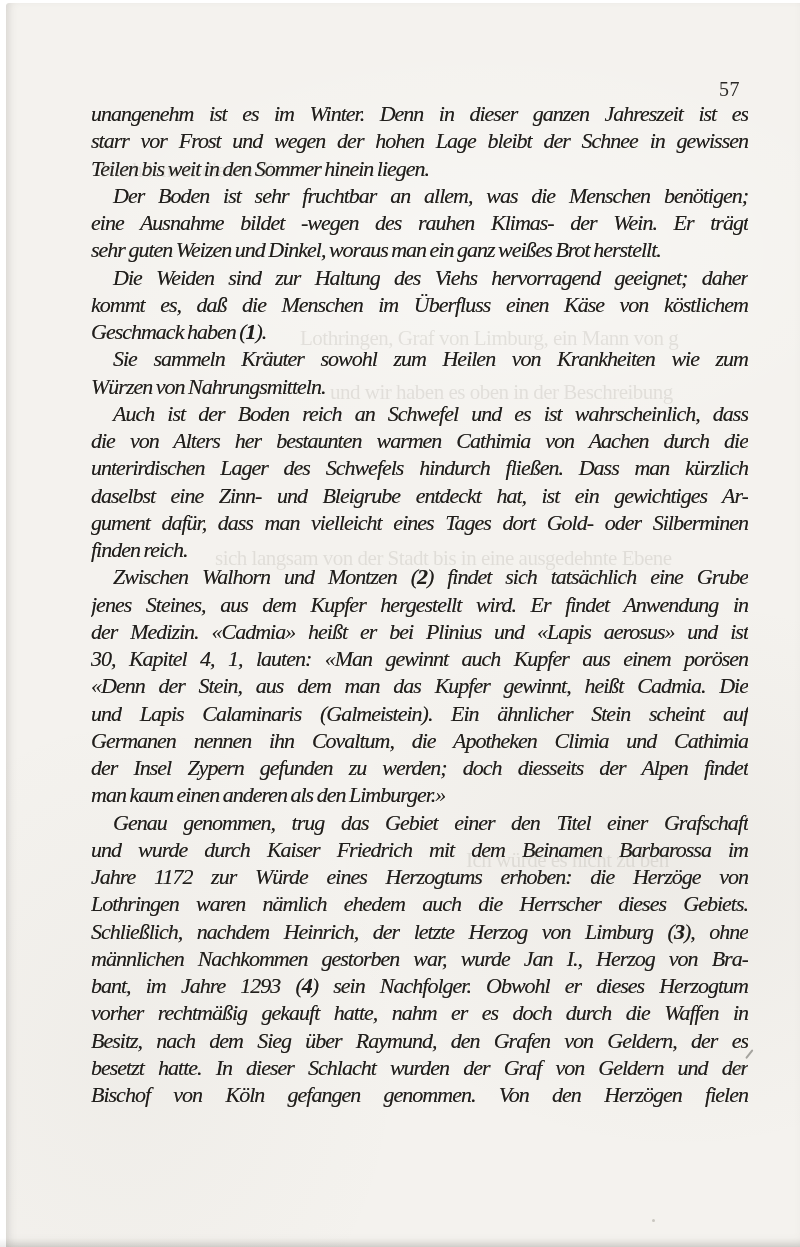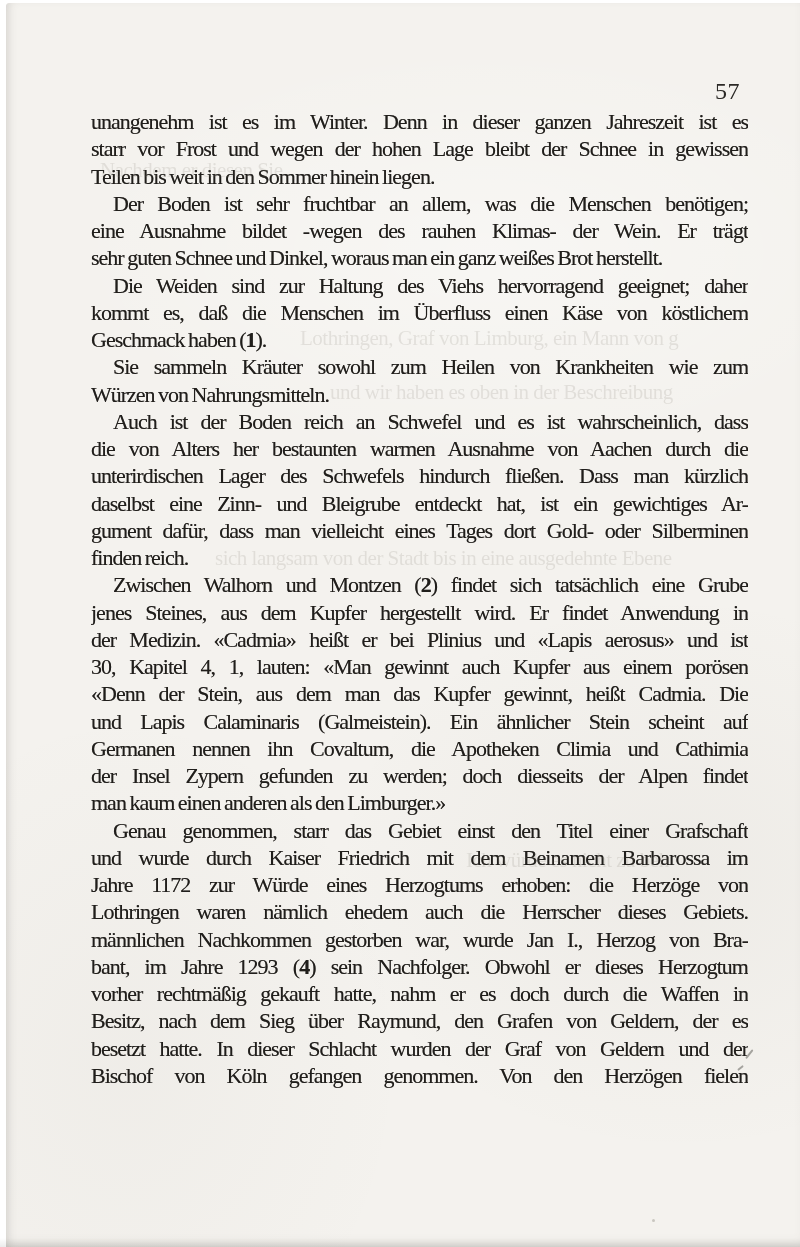--- a/index.html
+++ b/index.html
@@ -18,24 +18,24 @@
     box-shadow: inset 7px 0 10px -5px rgba(90,85,75,0.18),
                 inset 0 -8px 12px -6px rgba(90,85,75,0.14);
     border-radius:3px 0 0 0;
   }
   .bottom-edge{
     position:absolute;left:0;right:0;bottom:0;height:9px;
     background:linear-gradient(#00000000, #00000014);
   }
   .page-number{
     position:absolute;top:75px;right:60px;
-    font-size:24px;color:#2b2926;letter-spacing:0.5px;
+    font-size:20px;color:#2b2926;letter-spacing:0.5px;
   }
   .textblock{
-    position:absolute;left:85px;top:105px;width:657px;
+    position:absolute;left:85px;top:97px;width:657px;font-style:italic;
   }
   .line{
     height:27.25px;line-height:27.25px;overflow:hidden;
     font-size:22px;color:#201e1b;
     letter-spacing:-1px;word-spacing:-1px;
     text-align:justify;text-align-last:justify;
     text-shadow:0 0 0.4px rgba(32,30,27,0.55);
   }
   .line.end{text-align-last:left;}
   .line.indent{padding-left:22px;}
@@ -55,45 +55,46 @@
 
 <div class="paper">
   <div class="page-number">57</div>
 
   <div class="textblock">
       <div class="line">unangenehm ist es im Winter. Denn in dieser ganzen Jahreszeit ist es</div>
       <div class="line">starr vor Frost und wegen der hohen Lage bleibt der Schnee in gewissen</div>
       <div class="line end">Teilen bis weit in den Sommer hinein liegen.</div>
       <div class="line indent">Der Boden ist sehr fruchtbar an allem, was die Menschen benötigen;</div>
       <div class="line">eine Ausnahme bildet -wegen des rauhen Klimas- der Wein. Er trägt</div>
-      <div class="line end">sehr guten Schnee und Dinkel, woraus man ein ganz weißes Brot herstellt.</div>
+      <div class="line end">sehr guten Weizen und Dinkel, woraus man ein ganz weißes Brot herstellt.</div>
       <div class="line indent">Die Weiden sind zur Haltung des Viehs hervorragend geeignet; daher</div>
       <div class="line">kommt es, daß die Menschen im Überfluss einen Käse von köstlichem</div>
       <div class="line end">Geschmack haben (<b>1</b>).</div>
       <div class="line indent">Sie sammeln Kräuter sowohl zum Heilen von Krankheiten wie zum</div>
       <div class="line end">Würzen von Nahrungsmitteln.</div>
       <div class="line indent">Auch ist der Boden reich an Schwefel und es ist wahrscheinlich, dass</div>
-      <div class="line">die von Alters her bestaunten warmen Ausnahme von Aachen durch die</div>
+      <div class="line">die von Alters her bestaunten warmen Cathimia von Aachen durch die</div>
       <div class="line">unterirdischen Lager des Schwefels hindurch fließen. Dass man kürzlich</div>
       <div class="line">daselbst eine Zinn- und Bleigrube entdeckt hat, ist ein gewichtiges Ar-</div>
       <div class="line">gument dafür, dass man vielleicht eines Tages dort Gold- oder Silberminen</div>
       <div class="line end">finden reich.</div>
       <div class="line indent">Zwischen Walhorn und Montzen (<b>2</b>) findet sich tatsächlich eine Grube</div>
       <div class="line">jenes Steines, aus dem Kupfer hergestellt wird. Er findet Anwendung in</div>
       <div class="line">der Medizin. «Cadmia» heißt er bei Plinius und «Lapis aerosus» und ist</div>
       <div class="line">30, Kapitel 4, 1, lauten: «Man gewinnt auch Kupfer aus einem porösen</div>
       <div class="line">«Denn der Stein, aus dem man das Kupfer gewinnt, heißt Cadmia. Die</div>
       <div class="line">und Lapis Calaminaris (Galmeistein). Ein ähnlicher Stein scheint auf</div>
       <div class="line">Germanen nennen ihn Covaltum, die Apotheken Climia und Cathimia</div>
       <div class="line">der Insel Zypern gefunden zu werden; doch diesseits der Alpen findet</div>
       <div class="line end">man kaum einen anderen als den Limburger.»</div>
-      <div class="line indent">Genau genommen, starr das Gebiet einst den Titel einer Grafschaft</div>
+      <div class="line indent">Genau genommen, trug das Gebiet einer den Titel einer Grafschaft</div>
       <div class="line">und wurde durch Kaiser Friedrich mit dem Beinamen Barbarossa im</div>
       <div class="line">Jahre 1172 zur Würde eines Herzogtums erhoben: die Herzöge von</div>
       <div class="line">Lothringen waren nämlich ehedem auch die Herrscher dieses Gebiets.</div>
+      <div class="line">Schließlich, nachdem Heinrich, der letzte Herzog von Limburg (<b>3</b>), ohne</div>
       <div class="line">männlichen Nachkommen gestorben war, wurde Jan I., Herzog von Bra-</div>
       <div class="line">bant, im Jahre 1293 (<b>4</b>) sein Nachfolger. Obwohl er dieses Herzogtum</div>
       <div class="line">vorher rechtmäßig gekauft hatte, nahm er es doch durch die Waffen in</div>
       <div class="line">Besitz, nach dem Sieg über Raymund, den Grafen von Geldern, der es</div>
       <div class="line">besetzt hatte. In dieser Schlacht wurden der Graf von Geldern und der</div>
       <div class="line">Bischof von Köln gefangen genommen. Von den Herzögen fielen</div>
     </div>
 </div>
 
 <span class="pen-mark mark-a"></span>

